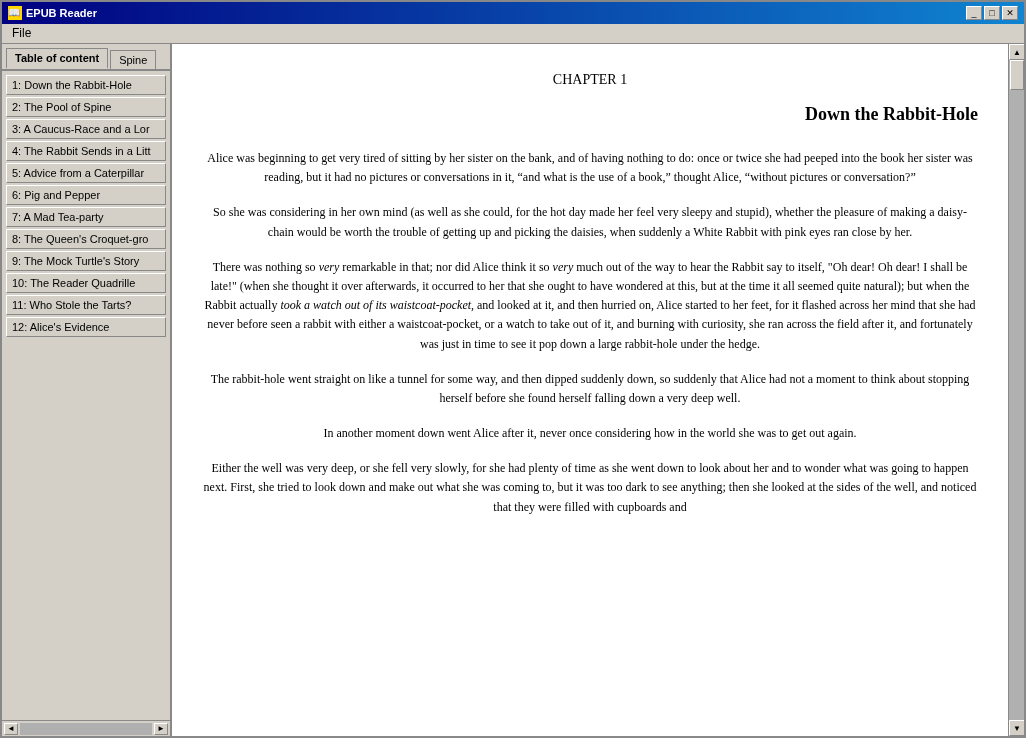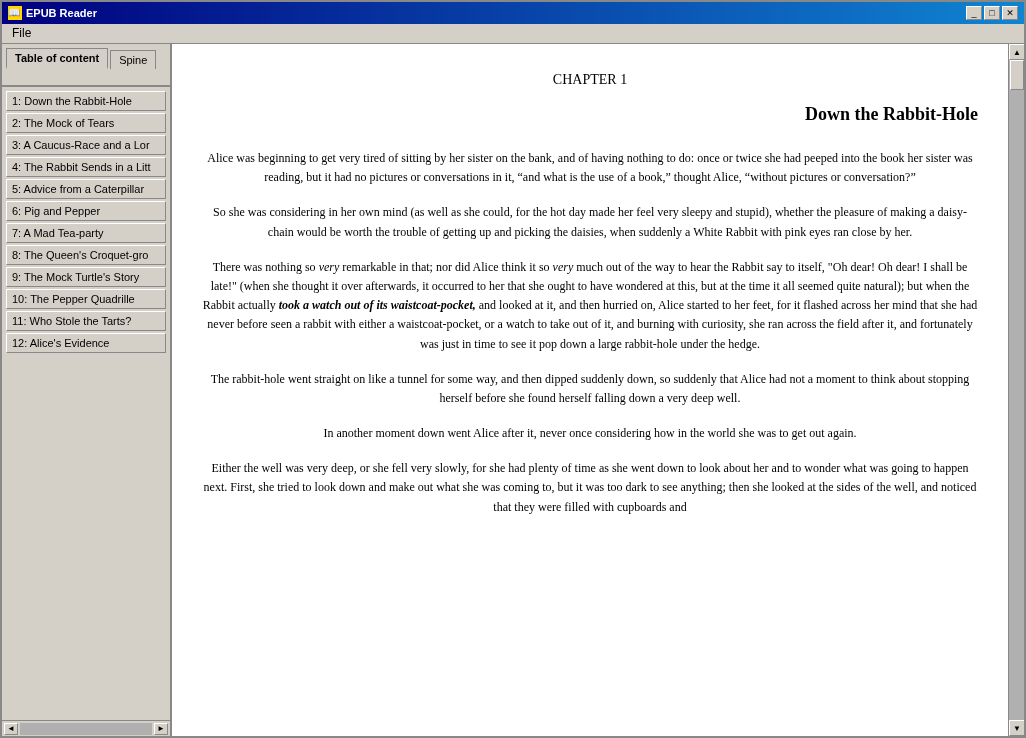--- a/index.html
+++ b/index.html
@@ -99,21 +99,21 @@
       display: flex;
       flex-direction: column;
       border-right: 2px solid #888;
       overflow: hidden;
     }
 
     
     .tabs {
       display: flex;
       align-items: flex-end;
-      padding: 4px 4px 16px 4px;
+      padding: 4px 4px 0 4px;
       background: #d4d0c8;
       border-bottom: 2px solid #888;
     }
     .tab {
       padding: 3px 8px;
       font-size: 11px;
       cursor: pointer;
       border: 1px solid #888;
       background: #d4d0c8;
       margin-right: 2px;
@@ -179,21 +179,21 @@
       font-family: serif;
     }
     .content-paragraph {
       margin-bottom: 16px;
       font-size: 12px;
       line-height: 1.6;
       font-family: serif;
       text-align: center;
     }
     .italic { font-style: italic; }
-    .bold-italic { font-style: italic; font-weight: bold; }
+    .bold-italic { font-style: italic; font-weight: normal; }
 
     
     .sidebar-scrollbar {
       height: 16px;
       background: #d4d0c8;
       border-top: 1px solid #888;
       display: flex;
       align-items: center;
       padding: 0 2px;
       flex-shrink: 0;
@@ -280,29 +280,29 @@
 
     <div class="sidebar">
 
       <div class="tabs">
         <div class="tab active">Table of content</div>
         <div class="tab">Spine</div>
       </div>
 
       <div class="toc-list">
         <button class="toc-item">1: Down the Rabbit-Hole</button>
-        <button class="toc-item">2: The Mock of Tears</button>
+        <button class="toc-item">2: The Pool of Spine</button>
         <button class="toc-item">3: A Caucus-Race and a Lor</button>
         <button class="toc-item">4: The Rabbit Sends in a Litt</button>
         <button class="toc-item">5: Advice from a Caterpillar</button>
         <button class="toc-item">6: Pig and Pepper</button>
         <button class="toc-item">7: A Mad Tea-party</button>
         <button class="toc-item">8: The Queen's Croquet-gro</button>
         <button class="toc-item">9: The Mock Turtle's Story</button>
-        <button class="toc-item">10: The Pepper Quadrille</button>
+        <button class="toc-item">10: The Reader Quadrille</button>
         <button class="toc-item">11: Who Stole the Tarts?</button>
         <button class="toc-item">12: Alice's Evidence</button>
       </div>
 
       <div class="sidebar-scrollbar">
         <div class="scroll-btn">◄</div>
         <div class="scroll-track"></div>
         <div class="scroll-btn">►</div>
       </div>
     </div>

